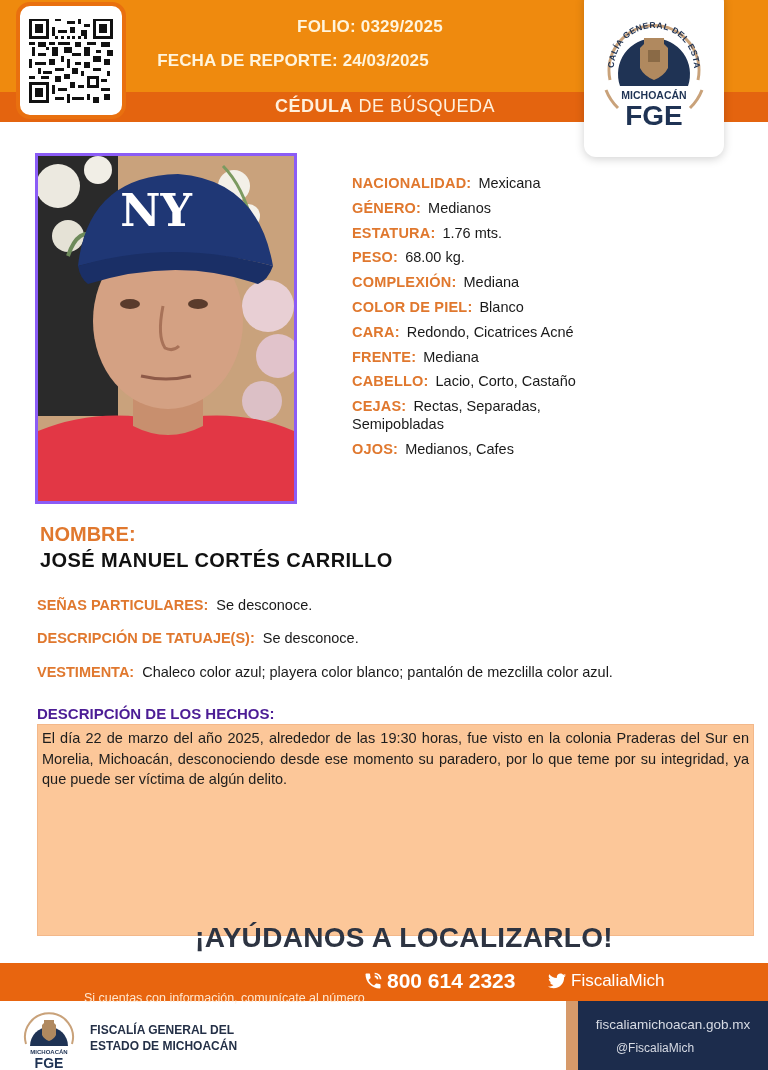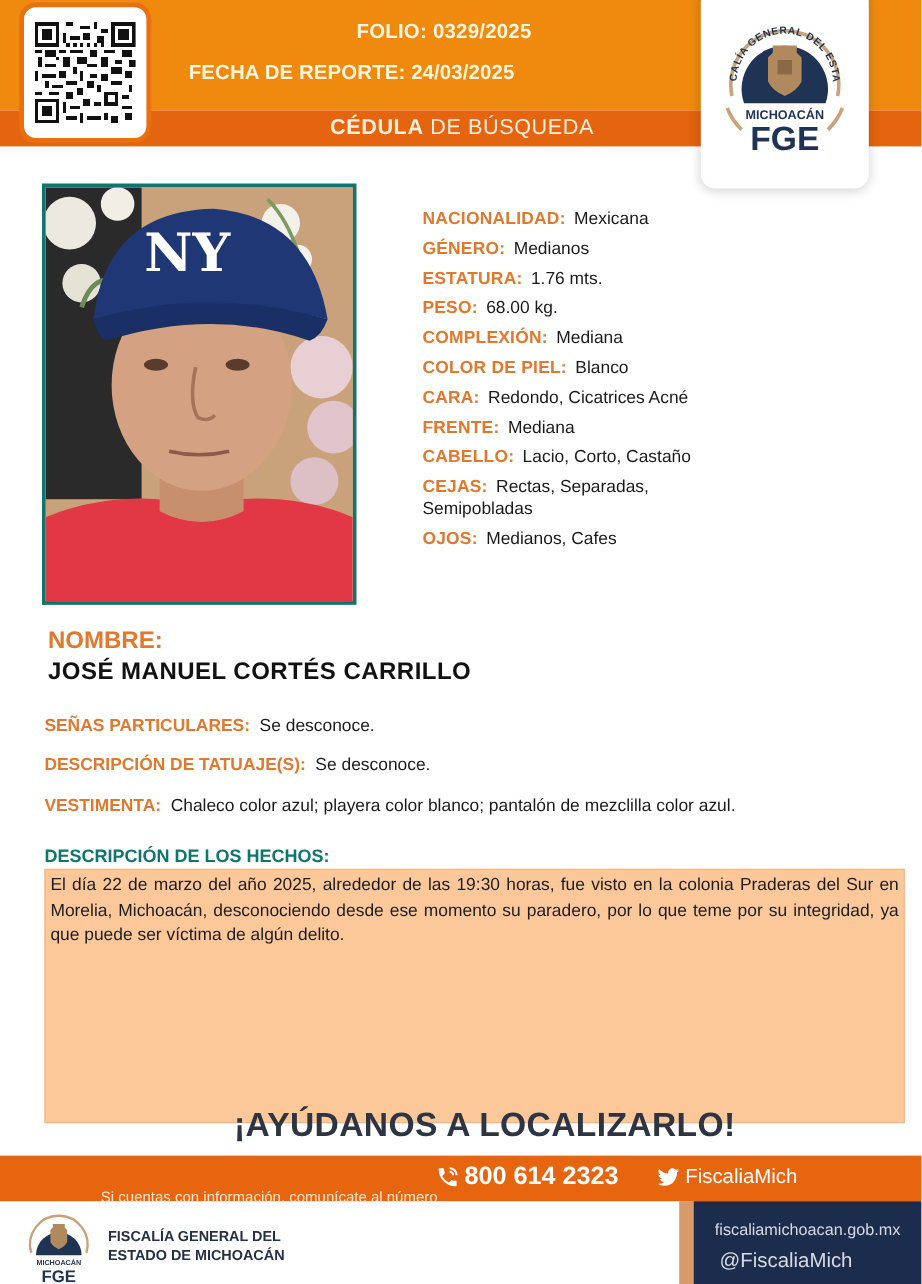--- a/index.html
+++ b/index.html
@@ -12,60 +12,60 @@
   .qr-wrap { position: absolute; left: 16px; top: 2px; width: 110px; height: 117px; background: #ffffff; border-radius: 14px; border: 4px solid #e9700f; padding: 8px 9px; }
   .qr-wrap svg { width: 100%; height: 100%; display: block; }
   .hdr-folio { position: absolute; left: 250px; top: 17px; width: 240px; text-align: center; color: #fff4dc; font-weight: bold; font-size: 17px; letter-spacing: 0.2px; }
   .hdr-fecha { position: absolute; left: 138px; top: 51px; width: 310px; text-align: center; color: #fff4dc; font-weight: bold; font-size: 17px; letter-spacing: 0.1px; }
   .hdr-cedula { position: absolute; left: 240px; top: 96px; width: 290px; text-align: center; color: #fff0dc; font-size: 18px; letter-spacing: 0.5px; }
   .hdr-cedula b { font-weight: bold; }
   .logo-card { position: absolute; left: 584px; top: -10px; width: 140px; height: 167px; background: #ffffff; border-radius: 12px; box-shadow: 0 2px 10px rgba(0,0,0,0.18); }
   .logo-card svg { position: absolute; left: 14px; top: 18px; width: 112px; height: 120px; }
 
   
-  .photo { position: absolute; left: 35px; top: 153px; width: 262px; height: 351px; border: 3px solid #0f766e; overflow: hidden; background: #d6b28c; }
+  .photo { position: absolute; left: 35px; top: 153px; width: 262px; height: 351px; border: 3px solid #8b5cf6; overflow: hidden; background: #d6b28c; }
   .photo svg { width: 100%; height: 100%; display: block; }
 
   
   .details { position: absolute; left: 352px; top: 174px; width: 260px; }
   .drow { font-size: 14.5px; line-height: 18px; margin-bottom: 6.8px; }
   .dlab { color: #e0782e; font-weight: bold; letter-spacing: 0.2px; }
   .dval { color: #1a1a1a; margin-left: 7px; }
 
   
   .nombre-lab { position: absolute; left: 40px; top: 523px; color: #e0782e; font-weight: bold; font-size: 20px; }
   .nombre-val { position: absolute; left: 40px; top: 549px; color: #111; font-weight: bold; font-size: 20px; letter-spacing: 0.4px; }
 
   .line { position: absolute; left: 37px; font-size: 14.5px; }
   .line .lab { color: #e0782e; font-weight: bold; }
   .line .val { color: #1a1a1a; margin-left: 8px; }
   .l-senas { top: 597px; }
   .l-tat { top: 630px; }
   .l-vest { top: 664px; }
 
-  .hechos-lab { position: absolute; left: 37px; top: 705px; color: #0f766e; font-weight: bold; font-size: 15px; }
+  .hechos-lab { position: absolute; left: 37px; top: 705px; color: #4c1d95; font-weight: bold; font-size: 15px; }
   .hechos-box { position: absolute; left: 37px; top: 724px; width: 717px; height: 212px; background: #fcc799; border: 1px solid #f3b88a; padding: 3px 4px 0 4px; }
   .hechos-txt { font-size: 14.5px; line-height: 20.5px; color: #1d1d1d; text-align: justify; }
 
   
   .cta { position: absolute; left: 0; top: 922px; width: 768px; text-align: center; font-weight: bold; font-size: 28px; color: #2d3442; letter-spacing: 0.3px; padding-left: 40px; }
   .orange-band { position: absolute; left: 0; top: 963px; width: 768px; height: 38px; background: #e8650f; }
   .ob-text { position: absolute; left: 84px; top: 11px; color: #ffe7cf; font-size: 12.5px; margin-top: 17px; }
   .ob-phone-icon { position: absolute; left: 363px; top: 8px; width: 20px; height: 20px; }
   .ob-phone { position: absolute; left: 387px; top: 6px; color: #ffffff; font-weight: bold; font-size: 21px; }
   .ob-tw-icon { position: absolute; left: 548px; top: 10px; width: 18px; height: 16px; }
   .ob-tw { position: absolute; left: 571px; top: 8px; color: #ffffff; font-size: 17px; }
 
   
   .foot-logo { position: absolute; left: 20px; top: 1008px; width: 58px; height: 62px; }
   .foot-name { position: absolute; left: 90px; top: 1022px; color: #243047; font-weight: bold; font-size: 12px; line-height: 16px; }
   .foot-stripe { position: absolute; left: 566px; top: 1001px; width: 12px; height: 69px; background: #d79a6a; }
   .foot-panel { position: absolute; left: 578px; top: 1001px; width: 190px; height: 69px; background: #1c2c4c; }
   .fp-site { position: absolute; left: 0; top: 16px; width: 190px; text-align: center; color: #d7dbe4; font-size: 13.5px; }
-  .fp-handle { position: absolute; left: 0; top: 40px; width: 154px; text-align: center; color: #d7dbe4; font-size: 17px; }
+  .fp-handle { position: absolute; left: 0; top: 40px; width: 154px; text-align: center; color: #d7dbe4; font-size: 12px; }
 </style>
 </head>
 <body>
 
 <div class="hdr-top"></div>
 <div class="hdr-band"></div>
 
 <div class="qr-wrap">
   <svg viewBox="0 0 29 29" shape-rendering="crispEdges">
     <rect width="29" height="29" fill="#fff"></rect>

